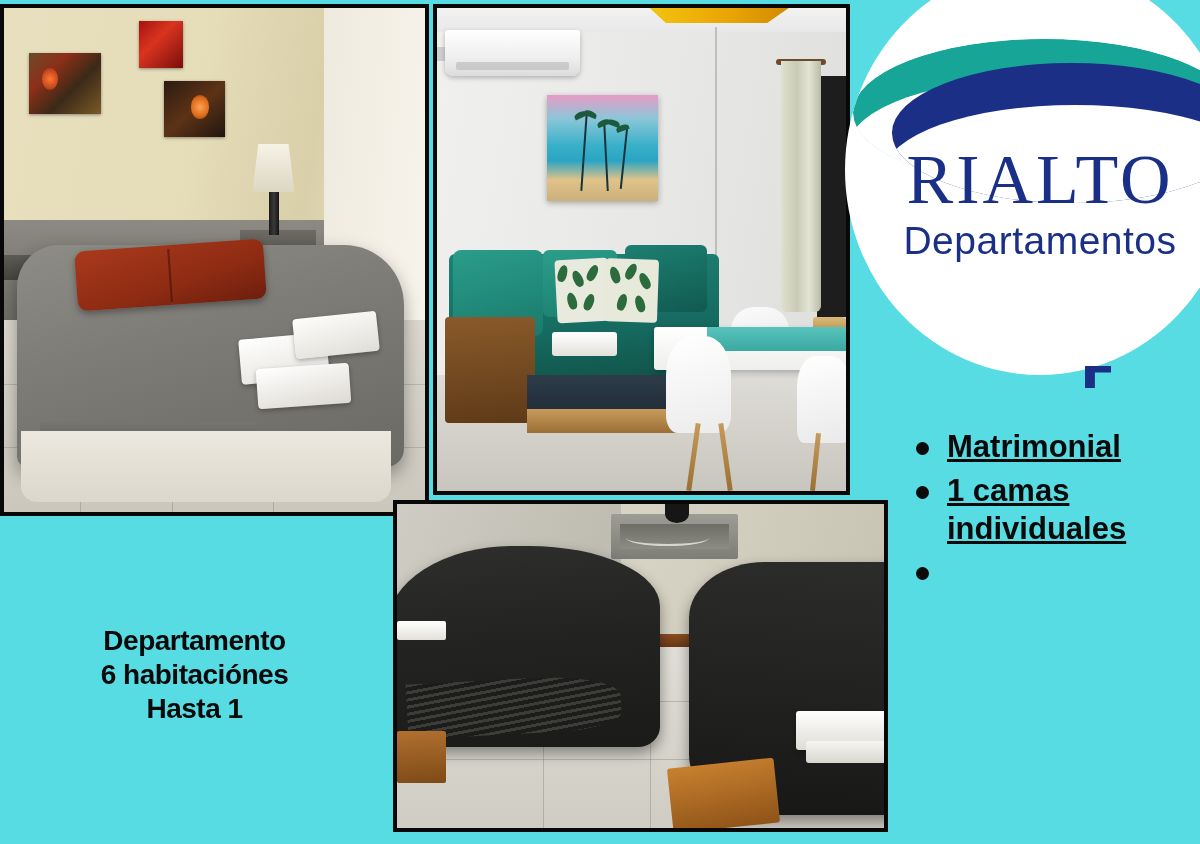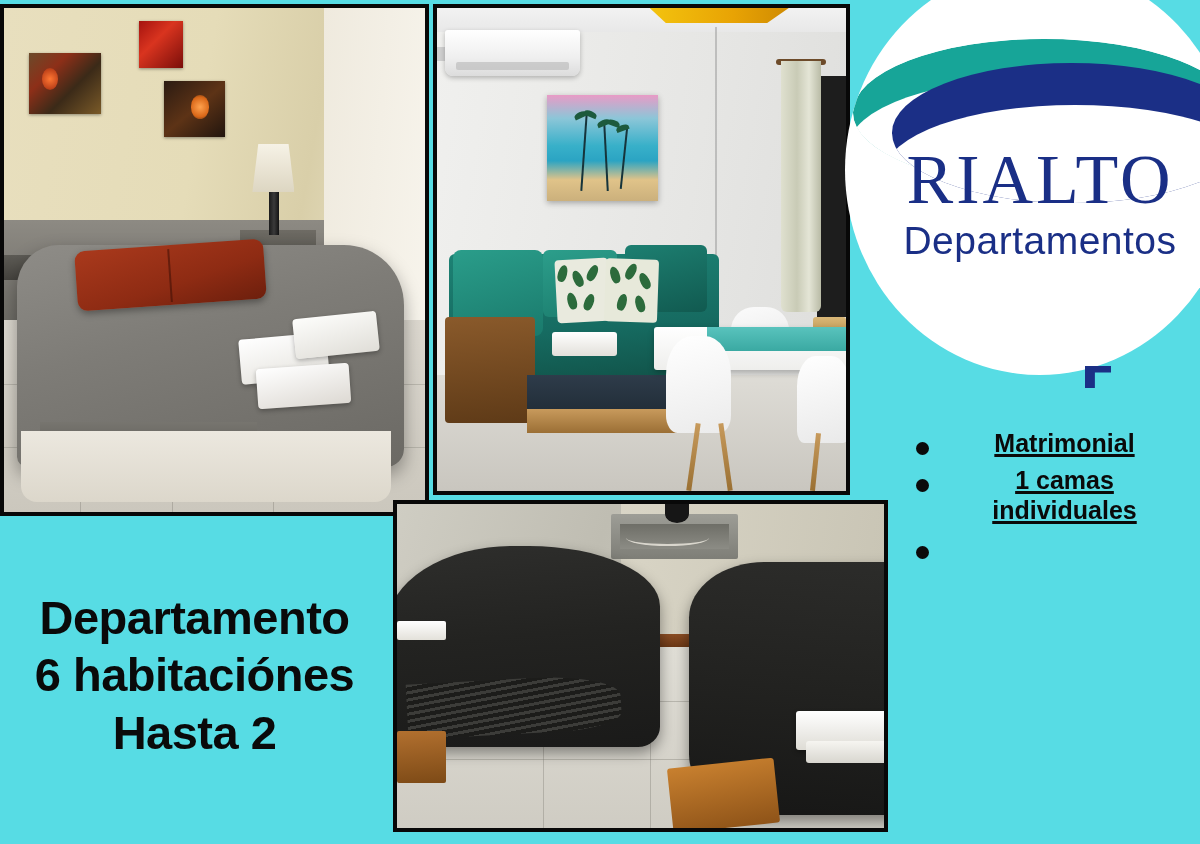--- a/index.html
+++ b/index.html
@@ -212,21 +212,21 @@
     position: absolute;
     left: 0px; top: 520px; width: 389px; height: 324px;
     background: #57dce4;
     display: flex; flex-direction: column;
     align-items: center; justify-content: center;
     padding: 10px 6px 24px 6px;
   }
   #panel-caption .cap-line {
     color: #0a0a0a;
     font-weight: bold;
-    font-size: 47px;
+    font-size: 28px;
     line-height: 1.22;
     text-align: center;
     letter-spacing: -0.5px;
     white-space: nowrap;
   }
 
   
   #sidebar-features {
     position: absolute;
     left: 888px; top: 400px; width: 312px; height: 444px;
@@ -240,23 +240,23 @@
   .bullet-dot {
     flex: 0 0 auto;
     width: 13px; height: 13px; border-radius: 50%;
     background: #0b0b0b;
     margin: 14px 18px 0 14px;
   }
   .feature-text {
     flex: 1 1 auto;
     color: #0a0a0a;
     font-weight: bold;
-    font-size: 25px;
+    font-size: 31px;
     line-height: 1.22;
-    text-align: center;
+    text-align: left;
     text-decoration: underline;
     text-decoration-thickness: 2.5px;
     text-underline-offset: 2px;
     padding-right: 8px;
   }
 
   
   #logo-rialto {
     position: absolute;
     left: 845px; top: -35px;
@@ -431,21 +431,21 @@
       <div class="obj p3-bedR"></div>
       <div class="obj p3-woodR"></div>
       <div class="obj p3-towelR"></div>
       <div class="obj p3-towelR2"></div>
     </div>
   </div>
 
   <div id="panel-caption">
     <div class="cap-line">Departamento</div>
     <div class="cap-line">6 habitaciónes</div>
-    <div class="cap-line">Hasta 2</div>
+    <div class="cap-line">Hasta 1</div>
   </div>
 
   <div id="sidebar-features">
     <ul id="feature-list">
       <li>
         <span class="bullet-dot"></span>
         <span class="feature-text">Matrimonial</span>
       </li>
       <li>
         <span class="bullet-dot"></span>

